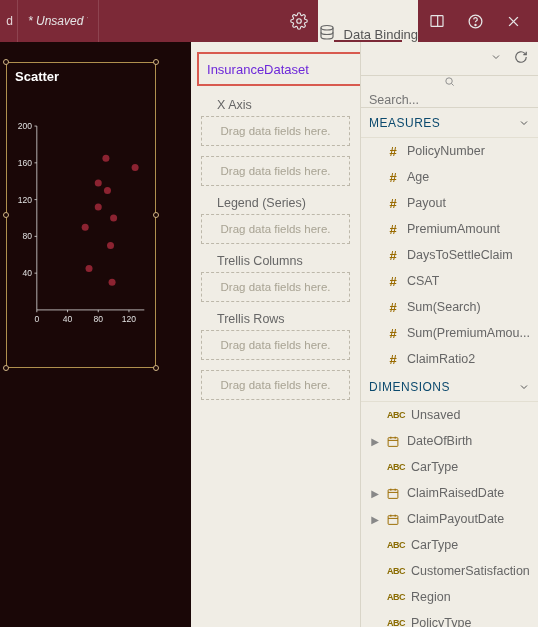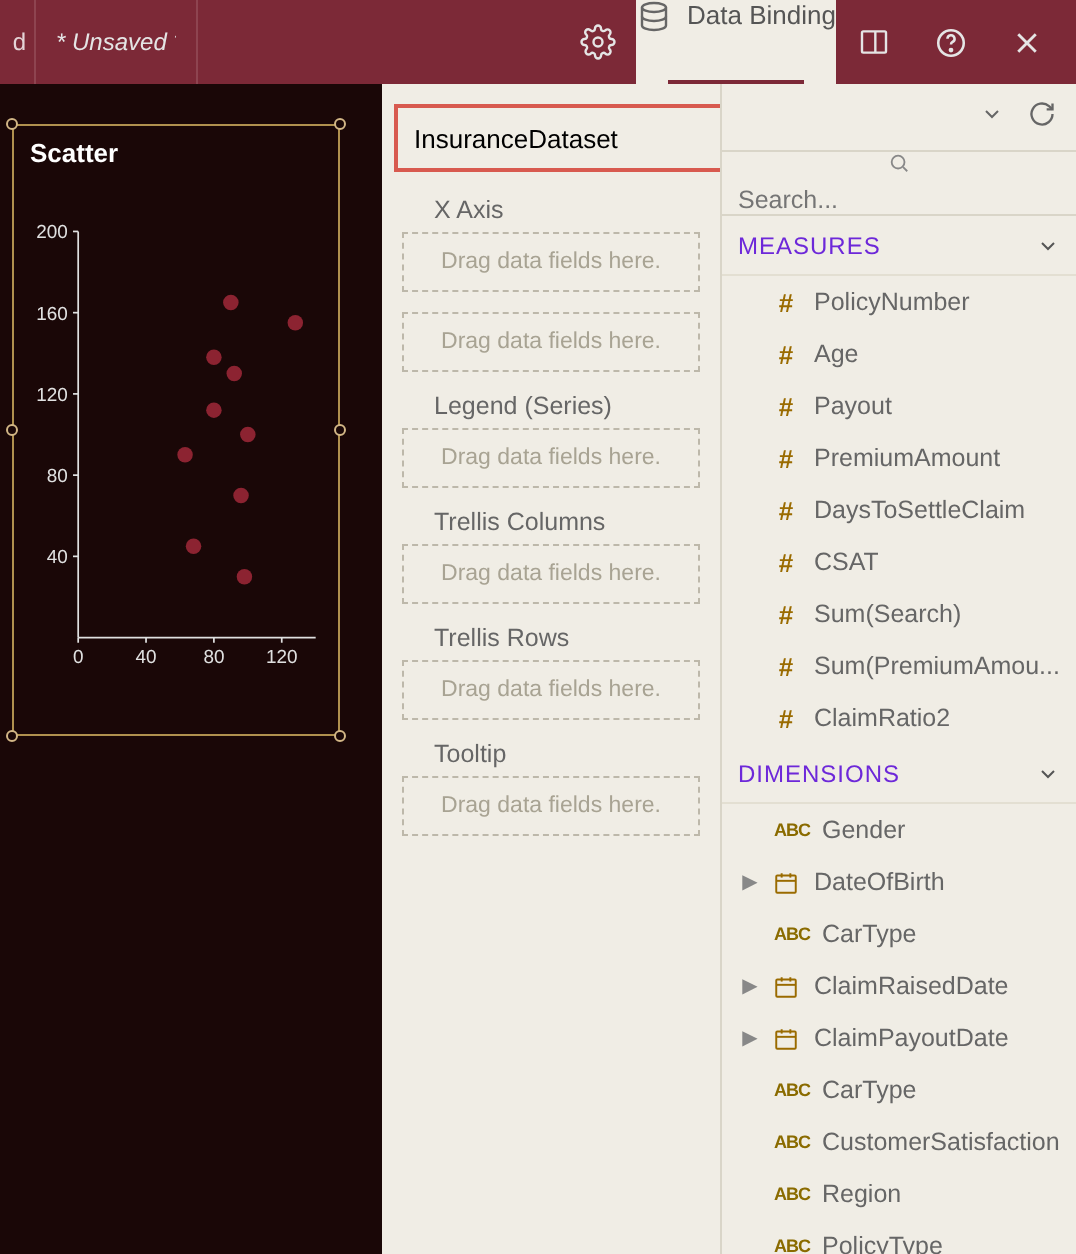--- a/index.html
+++ b/index.html
@@ -53,21 +53,21 @@
     display: flex;
     align-items: center;
     justify-content: center;
     color: #e5e5e5;
     cursor: pointer;
   }
   .tab-db {
     background: #f0ede5;
     color: #555;
     display: flex;
-    align-items: flex-start;
+    align-items: flex-end;
     gap: 8px;
     padding: 0 0;
     font-size: 13px;
     position: relative;
   }
   .tab-db::after {
     content: "";
     position: absolute;
     left: 16px;
     right: 16px;
@@ -95,21 +95,21 @@
   }
   .canvas-col {
     width: 200px;
     background: #1a0707;
     position: relative;
   }
   .chart-wrap {
     position: absolute;
     left: 6px;
     top: 20px;
-    width: 164px;
+    width: 150px;
     height: 306px;
     border: 1px solid #b0904e;
   }
   .chart-handle {
     position: absolute;
     width: 6px; height: 6px;
     border: 1px solid #d2b686;
     background: #1a0707;
     border-radius: 50%;
   }
@@ -139,21 +139,21 @@
     padding: 10px 10px 0 10px;
     overflow-y: auto;
   }
   .dataset-box {
     border: 2px solid #d85a4f;
     height: 34px;
     display: flex;
     align-items: center;
     padding: 0 8px;
     font-size: 13px;
-    color: #000000;
+    color: #6d28d9;
     background: #f0ede5;
     margin-bottom: 12px;
     width: 170px;
     margin-left: -4px;
   }
   .section-lbl {
     font-size: 12.5px;
     color: #666;
     margin: 10px 16px 4px;
   }
@@ -206,21 +206,21 @@
     color: #555;
   }
   .group-hdr {
     height: 30px;
     display: flex;
     align-items: center;
     justify-content: space-between;
     padding: 0 8px;
     font-size: 12px;
     letter-spacing: 0.5px;
-    color: #6d28d9;
+    color: #0c4a6e;
     border-bottom: 1px solid #e3dfd2;
     cursor: pointer;
   }
   .field-row {
     height: 26px;
     display: flex;
     align-items: center;
     gap: 6px;
     padding: 0 6px 0 10px;
     color: #666;
@@ -368,21 +368,20 @@
       <div id="sections">
           <div class="section-lbl">X Axis</div>
           <div class="dropzone">Drag data fields here.</div>
           <div class="dropzone">Drag data fields here.</div>
           <div class="section-lbl">Legend (Series)</div>
           <div class="dropzone">Drag data fields here.</div>
           <div class="section-lbl">Trellis Columns</div>
           <div class="dropzone">Drag data fields here.</div>
           <div class="section-lbl">Trellis Rows</div>
           <div class="dropzone">Drag data fields here.</div>
-          <div class="section-lbl">Tooltip</div>
           <div class="dropzone">Drag data fields here.</div>
         </div>
     </div>
 
     <div class="fields-col">
       <div class="ds-row">
         <span style="cursor:pointer;">
           <svg width="12" height="12" viewBox="0 0 24 24" fill="none" stroke="#666" stroke-width="2">
               <polyline points="6 9 12 15 18 9"></polyline>
             </svg>
@@ -458,21 +457,21 @@
         <div class="group-hdr">
           <span>DIMENSIONS</span>
           <svg width="12" height="12" viewBox="0 0 24 24" fill="none" stroke="#555" stroke-width="2">
               <polyline points="6 9 12 15 18 9"></polyline>
             </svg>
         </div>
         <div id="dimensions-list">
             <div class="field-row">
               <span class="exp"></span>
               <span class="ico-abc">ABC</span>
-              <span class="fld-label">Gender</span>
+              <span class="fld-label">Unsaved</span>
             </div>
             <div class="field-row">
               <span class="exp">▶</span>
               <span class="ico-date">
                 <svg width="14" height="13" viewBox="0 0 24 24" fill="none" stroke="#9a6b00" stroke-width="1.8">
                   <rect x="3" y="5" width="18" height="16" rx="1"></rect>
                   <line x1="3" y1="10" x2="21" y2="10"></line>
                   <line x1="8" y1="3" x2="8" y2="7"></line>
                   <line x1="16" y1="3" x2="16" y2="7"></line>
                 </svg>

